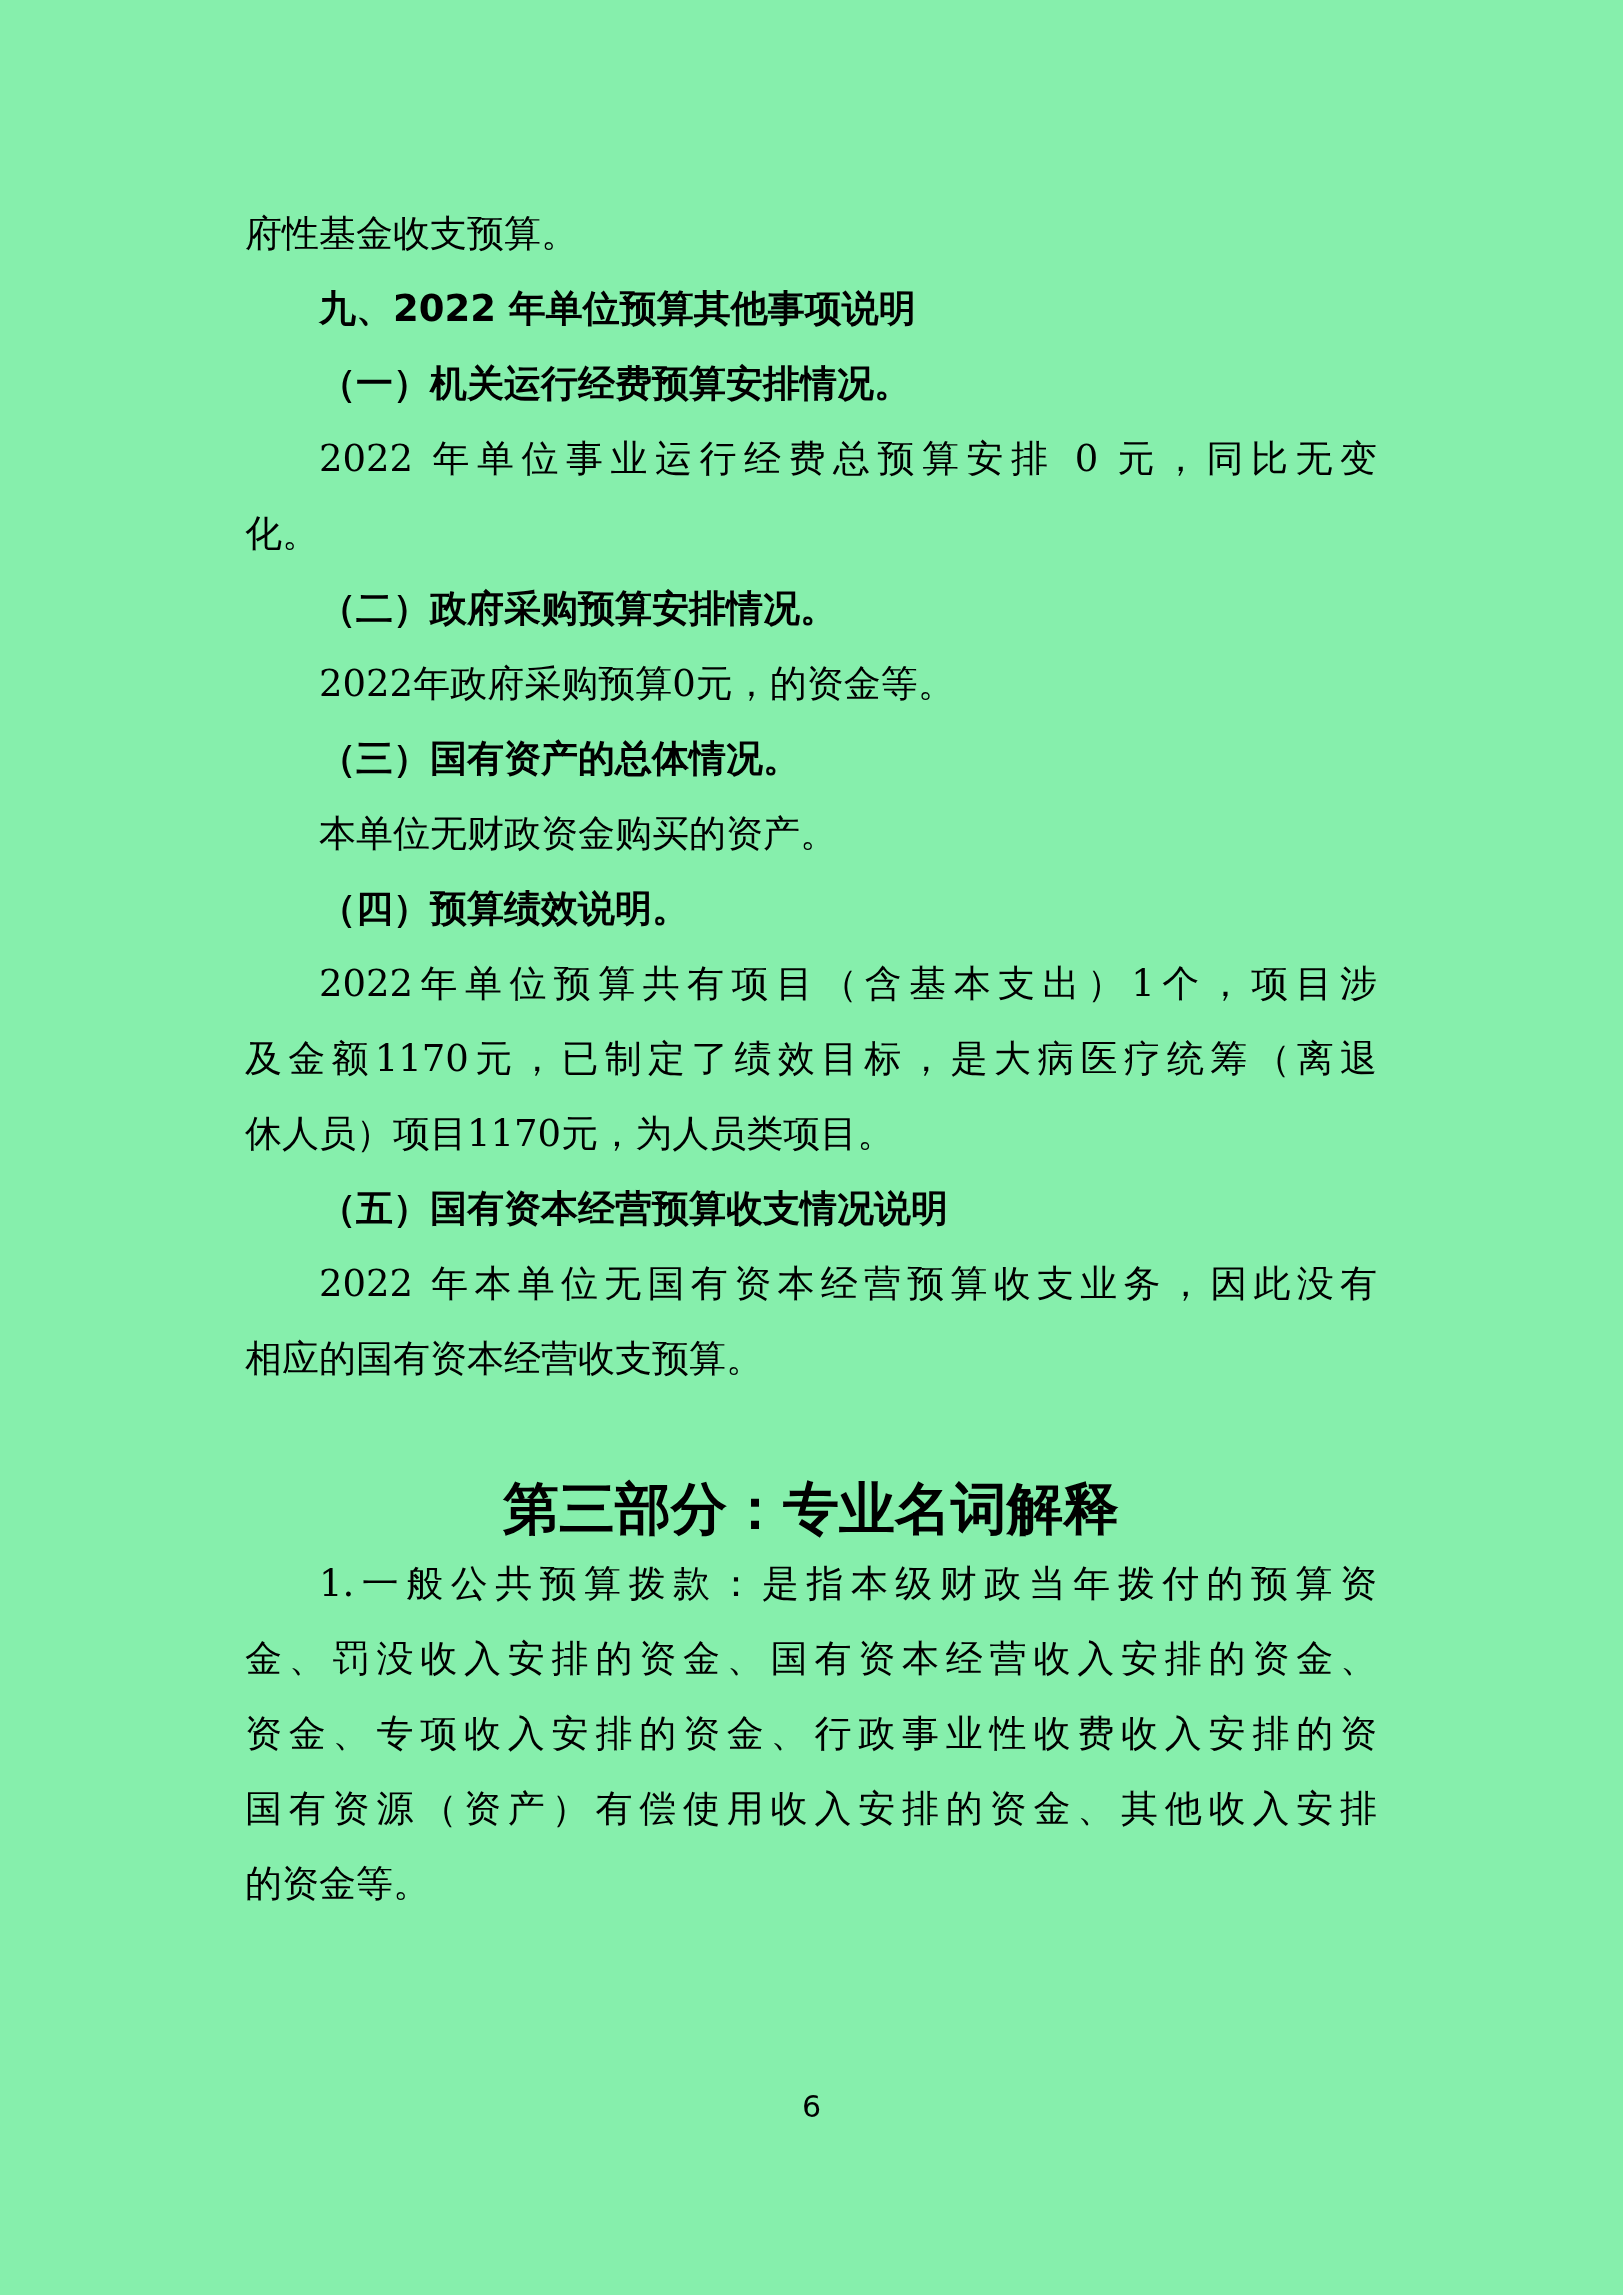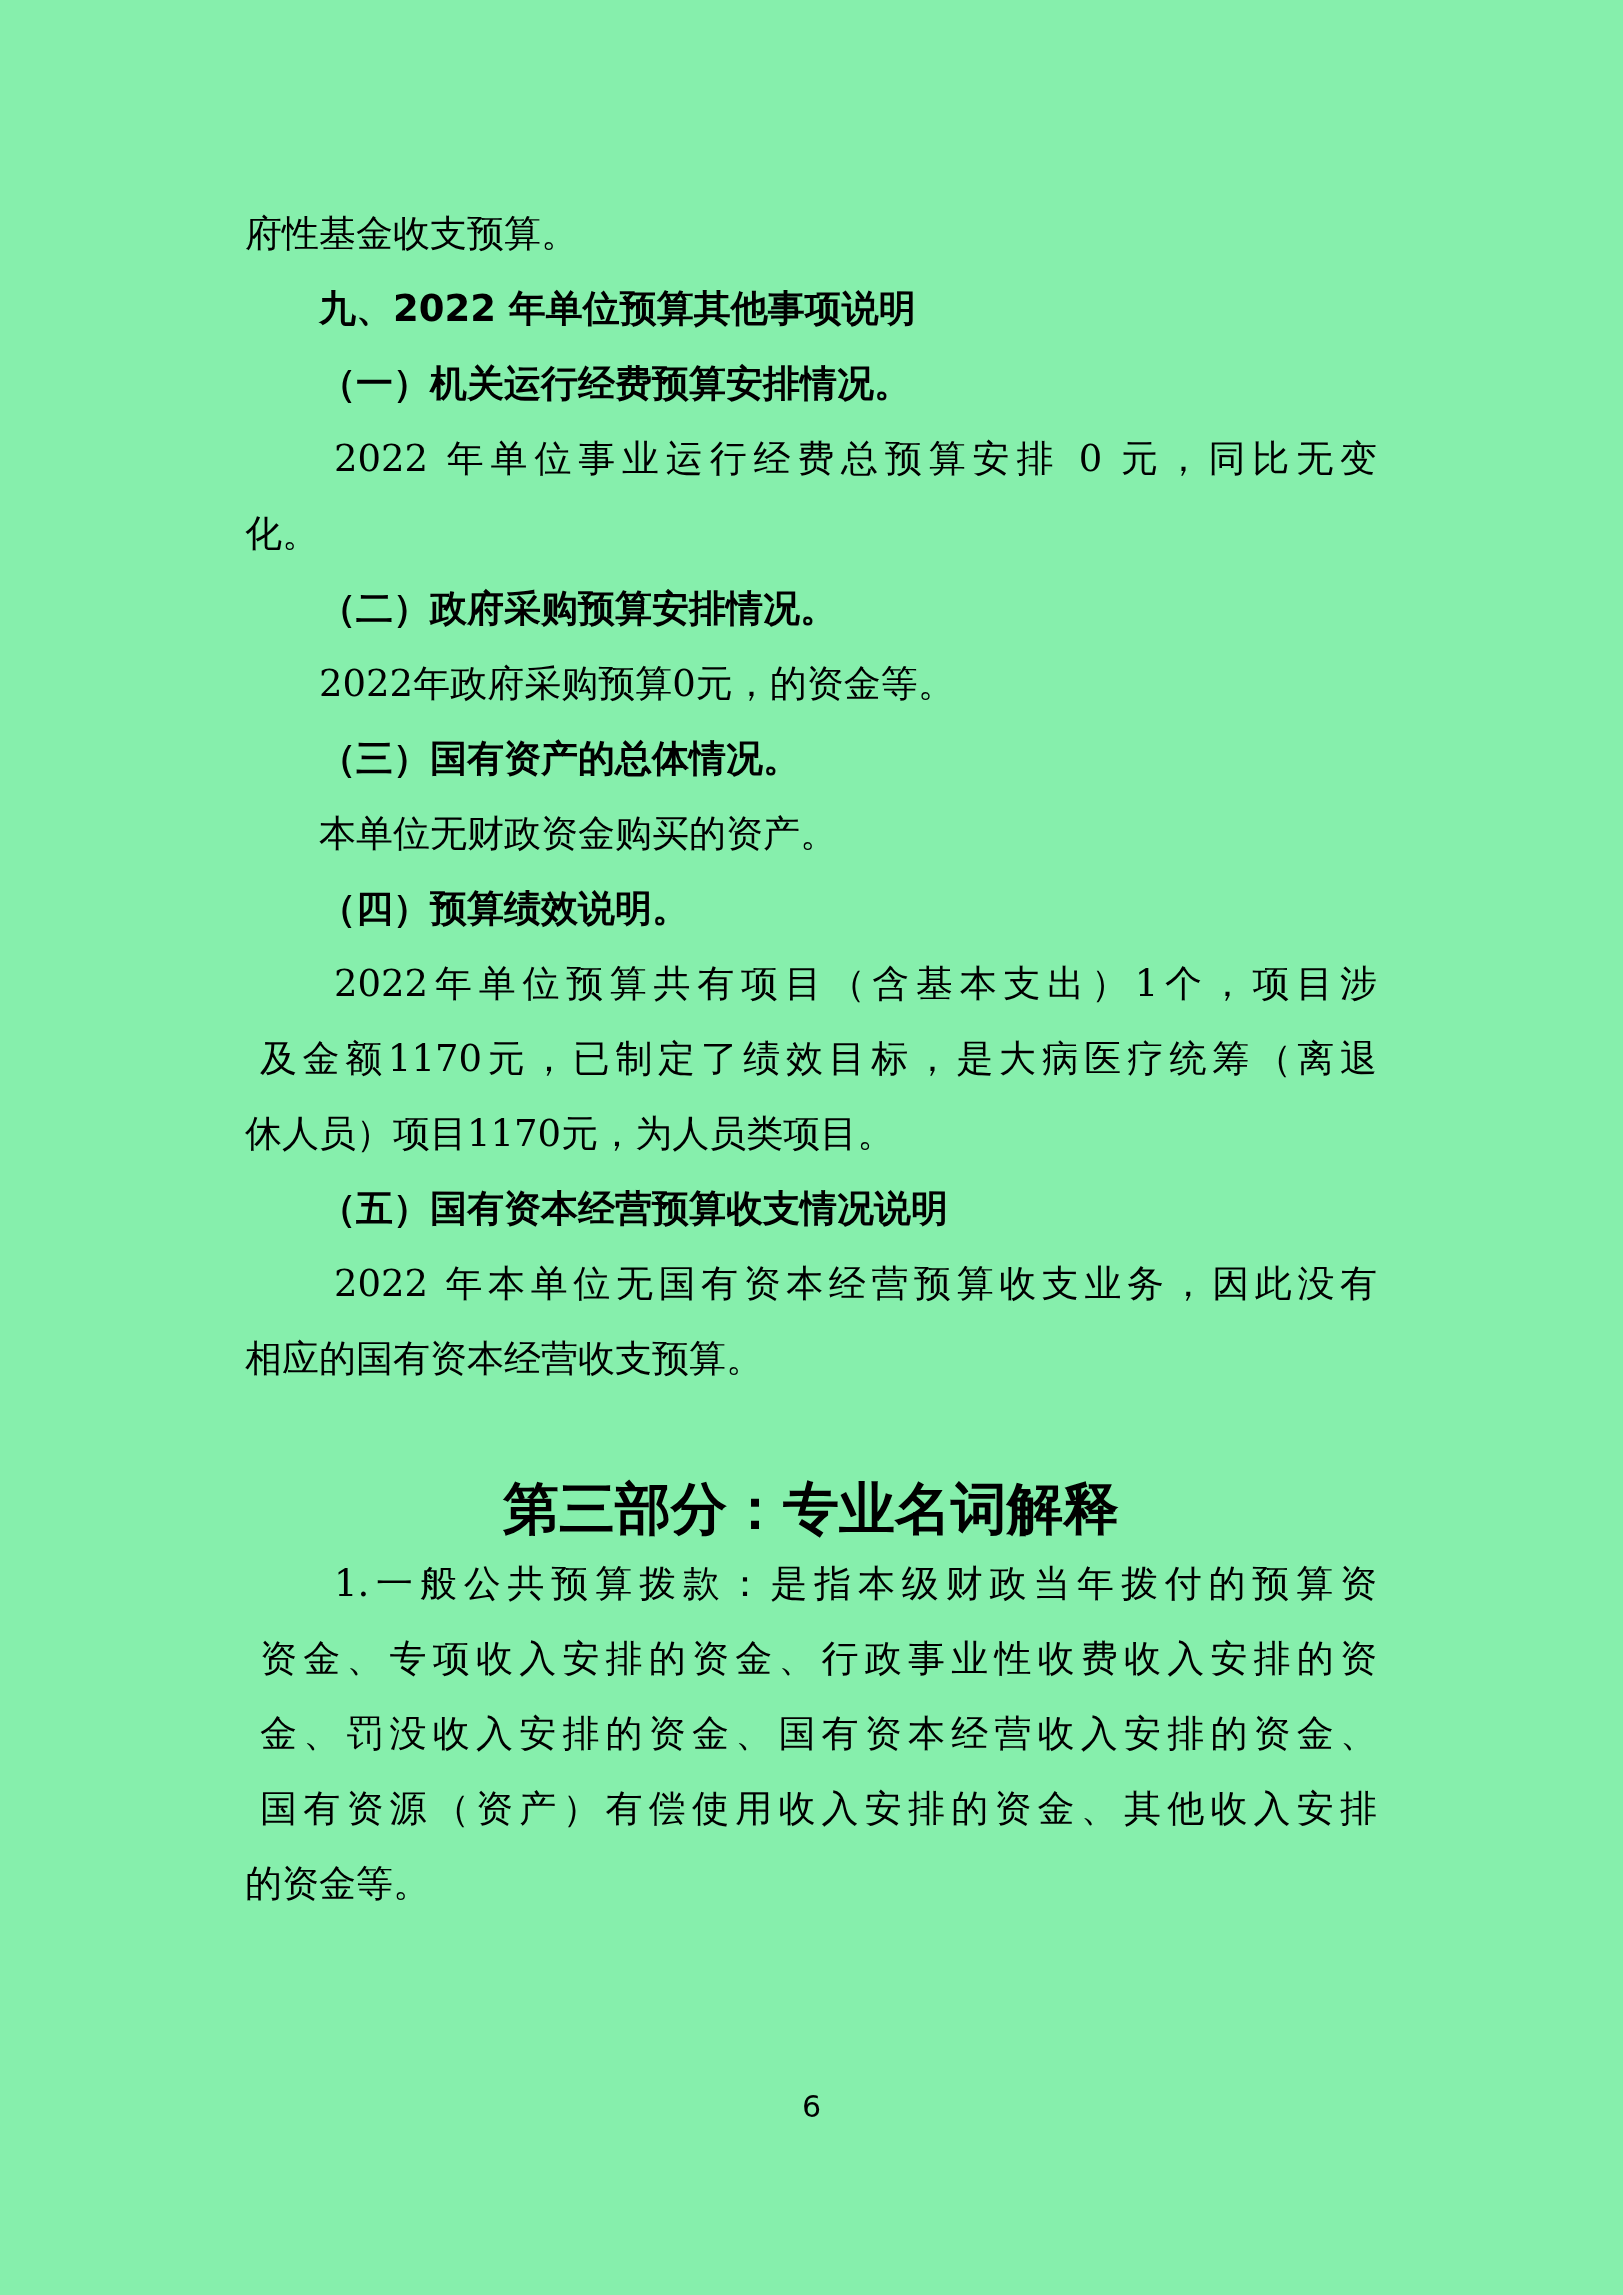--- a/index.html
+++ b/index.html
@@ -29,21 +29,20 @@
     text-align: left;
     overflow: visible;
   }
   .indent {
     text-indent: 2em;
   }
   .stretch {
     text-align: justify;
     text-align-last: justify;
     text-justify: inter-character;
-    margin-left: 15px;
   }
   .heading {
     font-family: "DejaVu Sans", sans-serif;
     font-weight: 700;
   }
   .part-title {
     height: 75px;
     line-height: 75px;
     font-size: 56px;
     text-align: center;
@@ -81,20 +80,20 @@
     <div class="line heading indent">（四）预算绩效说明。</div>
     <div class="line indent stretch">2022年单位预算共有项目（含基本支出）1个，项目涉</div>
     <div class="line stretch">及金额1170元，已制定了绩效目标，是大病医疗统筹（离退</div>
     <div class="line">休人员）项目1170元，为人员类项目。</div>
     <div class="line heading indent">（五）国有资本经营预算收支情况说明</div>
     <div class="line indent stretch">2022 年本单位无国有资本经营预算收支业务，因此没有</div>
     <div class="line">相应的国有资本经营收支预算。</div>
     <div class="spacer"></div>
     <div class="part-title">第三部分：专业名词解释</div>
     <div class="line indent stretch">1.一般公共预算拨款：是指本级财政当年拨付的预算资</div>
+    <div class="line stretch">金、罚没收入安排的资金、国有资本经营收入安排的资金、</div>
     <div class="line stretch">资金、专项收入安排的资金、行政事业性收费收入安排的资</div>
-    <div class="line stretch">金、罚没收入安排的资金、国有资本经营收入安排的资金、</div>
     <div class="line stretch">国有资源（资产）有偿使用收入安排的资金、其他收入安排</div>
     <div class="line">的资金等。</div>
   </div>
   <div class="page-number">6</div>
 </div>
 
 
 </body></html>

